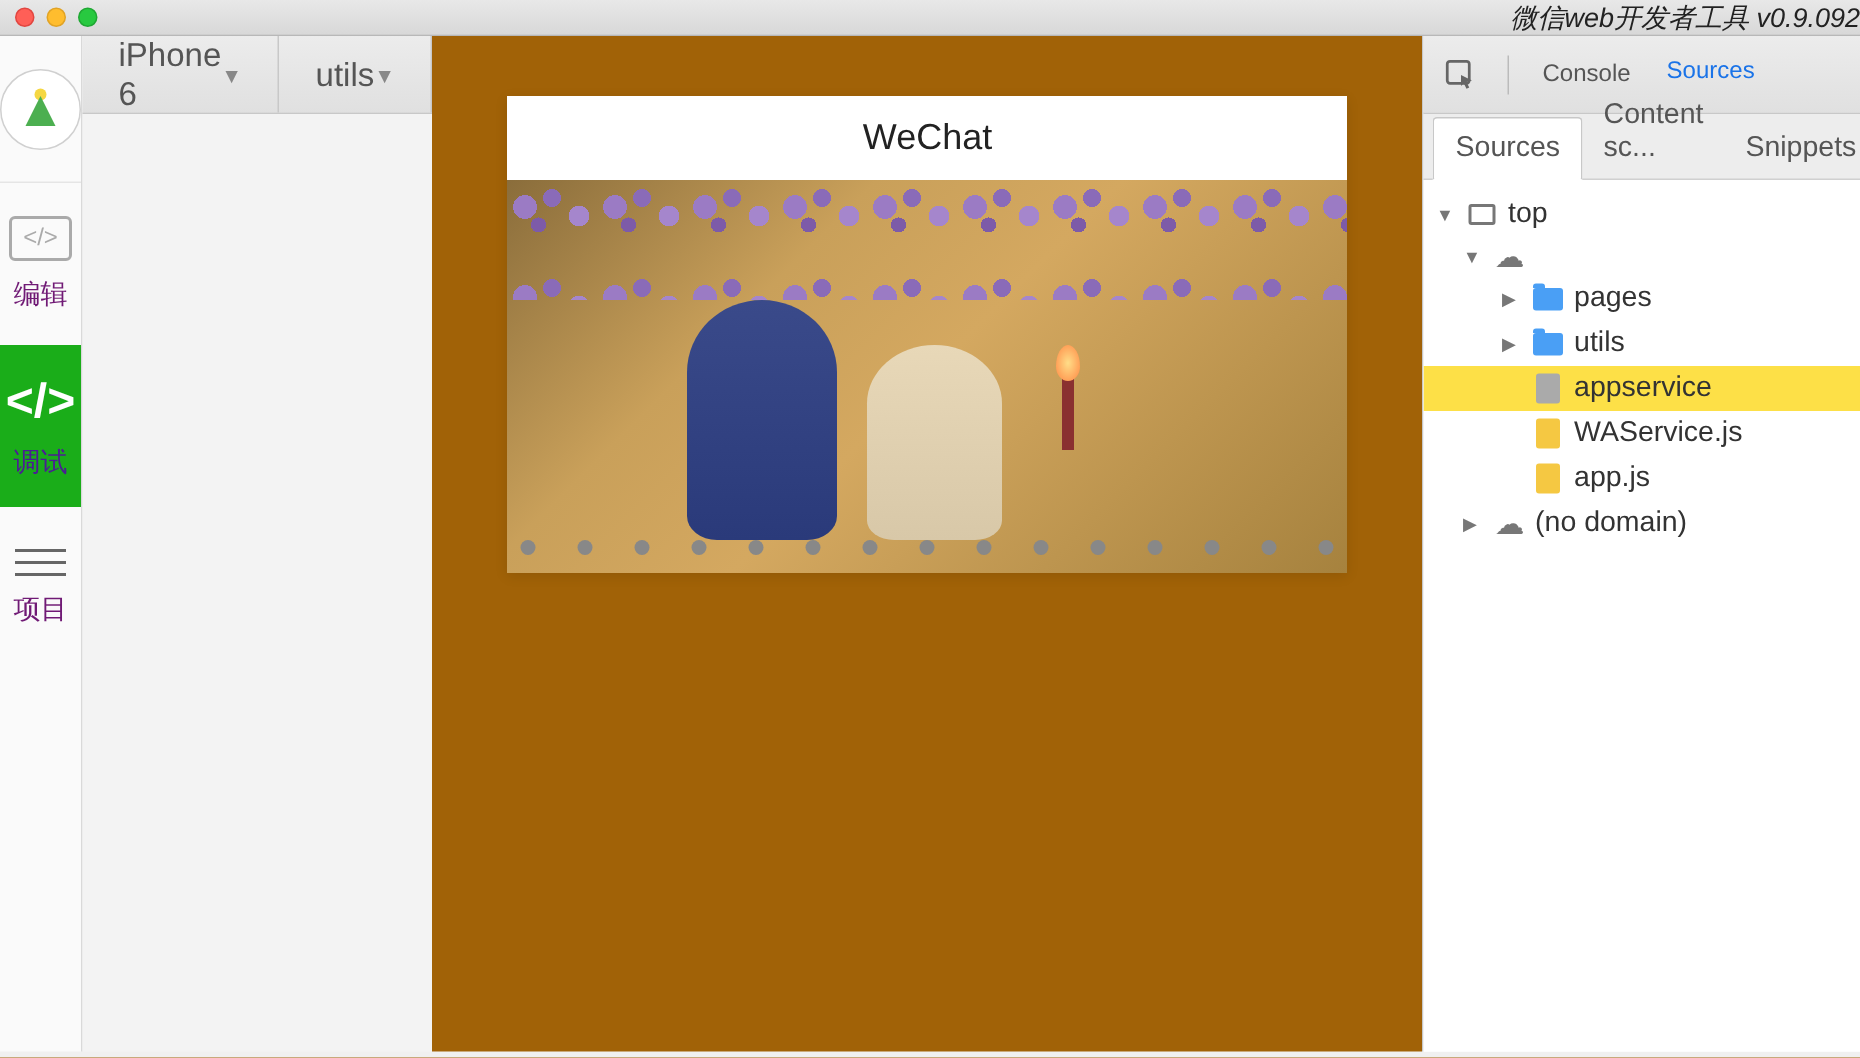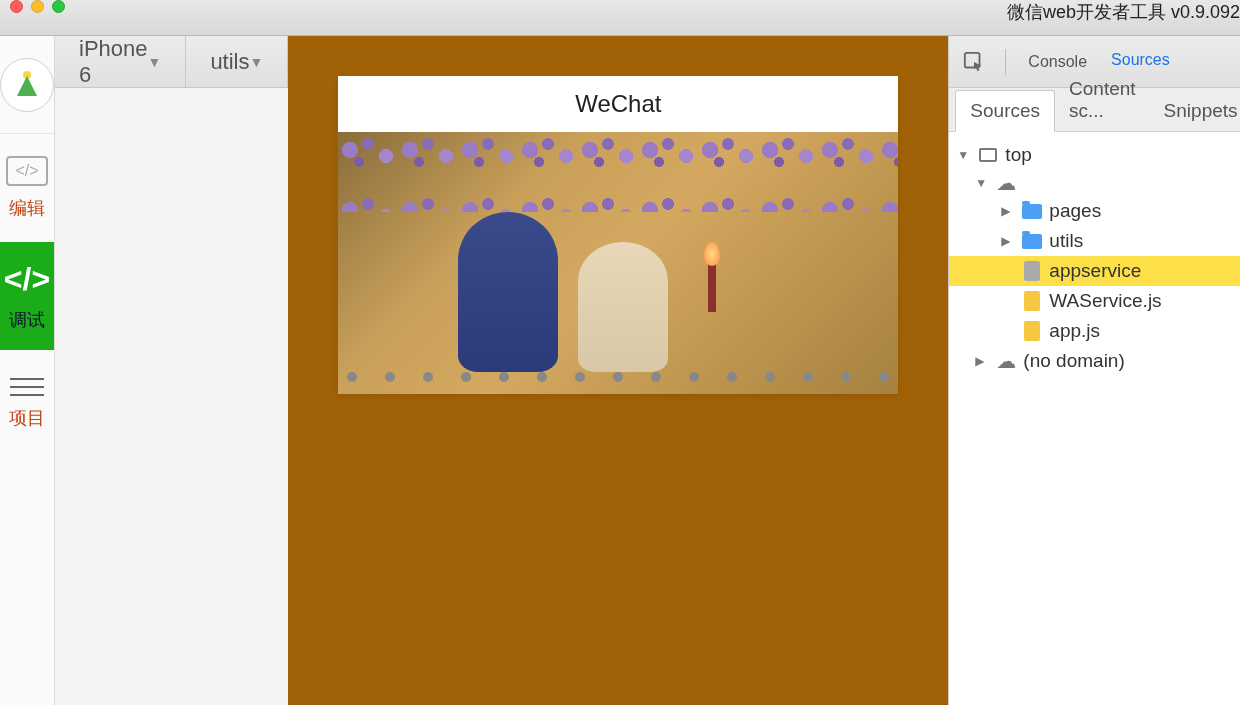--- a/index.html
+++ b/index.html
@@ -1,36 +1,36 @@
 <!DOCTYPE html>
 <html><head>
   <meta charset="utf-8">
   <style>
     * { margin: 0; padding: 0; box-sizing: border-box; font-family: -apple-system, BlinkMacSystemFont, "Segoe UI", sans-serif; }
     body { width: 1240px; height: 705px; background: #f0f0f0; overflow: hidden; }
     
-    .titlebar { height: 36px; background: linear-gradient(#e8e8e8, #d8d8d8); display: flex; align-items: flex-start; padding: 0 10px; border-bottom: 1px solid #b8b8b8; position: relative; }
+    .titlebar { height: 24px; background: linear-gradient(#e8e8e8, #d8d8d8); display: flex; align-items: center; padding: 0 10px; border-bottom: 1px solid #b8b8b8; position: relative; font-style: italic; }
     .traffic-lights { display: flex; gap: 8px; }
     .tl { width: 13px; height: 13px; border-radius: 50%; }
     .tl.red { background: #ff5f57; border: 0.5px solid #e14640; }
     .tl.yellow { background: #ffbd2e; border: 0.5px solid #e1a325; }
     .tl.green { background: #28c940; border: 0.5px solid #1fa833; }
     .title { position: absolute; right: 0; font-size: 18px; color: #222; padding-right: 0; }
     
     .main { display: flex; height: calc(100% - 28px); }
     
     .sidebar { width: 98px; background: #fafafa; border-right: 1px solid #d9d9d9; display: flex; flex-direction: column; }
     .app-icon { height: 98px; display: flex; align-items: center; justify-content: center; border-bottom: 1px solid #e5e5e5; }
     .app-icon-circle { width: 54px; height: 54px; border-radius: 50%; border: 1px solid #d0d0d0; display: flex; align-items: center; justify-content: center; background: #fff; }
     .sidebar-item { height: 108px; display: flex; flex-direction: column; align-items: center; justify-content: center; gap: 10px; cursor: pointer; }
     .sidebar-item.active { background: #1aad19; color: #fff; }
     .sidebar-item .icon { font-size: 26px; color: #888; }
     .sidebar-item.active .icon { color: #fff; }
-    .sidebar-item .label { font-size: 18px; color: #c2410c; }
-    .sidebar-item.active .label { color: #0f172a; text-align: center; }
+    .sidebar-item .label { font-size: 18px; color: #701a75; }
+    .sidebar-item.active .label { color: #4c1d95; text-align: center; }
     .code-icon-box { width: 42px; height: 30px; border: 2px solid #aaa; border-radius: 4px; display: flex; align-items: center; justify-content: center; font-size: 16px; color: #aaa; }
     .hamburger { display: flex; flex-direction: column; gap: 6px; }
     .hamburger div { width: 34px; height: 2px; background: #666; }
     
     .center { flex: 1; display: flex; background: #f3f3f3; }
     .toolbar { height: 52px; display: flex; border-bottom: 1px solid #c8c8c8; background: linear-gradient(#ececec, #e0e0e0); }
     .dropdown { flex: 1; display: flex; align-items: center; justify-content: space-between; padding: 0 24px; border-right: 1px solid #c8c8c8; cursor: pointer; font-size: 22px; color: #555; }
     .dropdown .chev { color: #888; font-size: 14px; }
     
     .preview { flex: 1; background: #a16207; padding: 40px 50px; }

